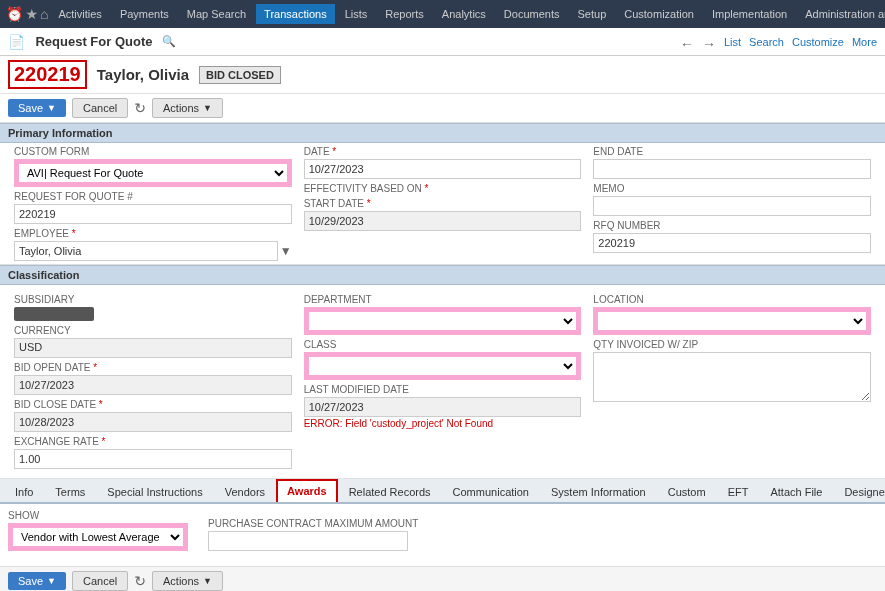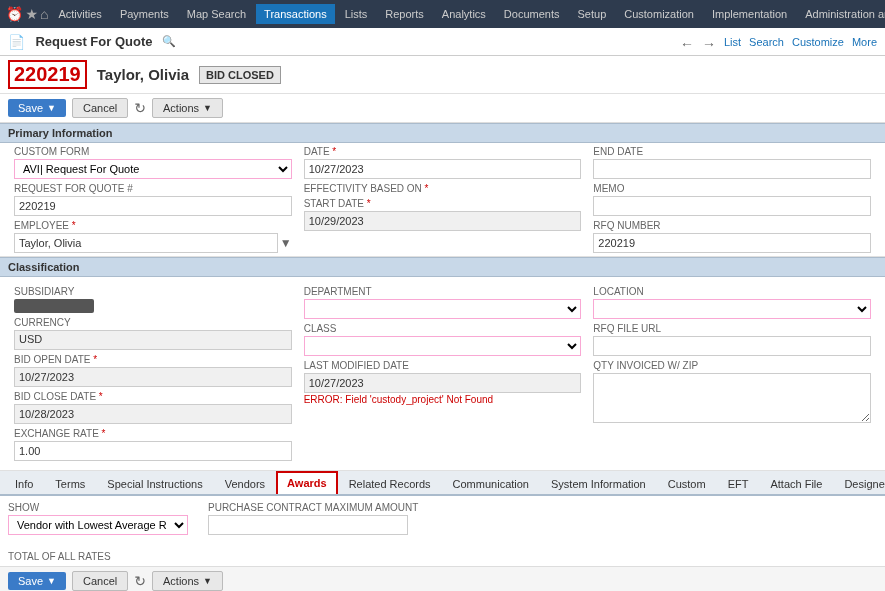--- a/index.html
+++ b/index.html
@@ -170,21 +170,21 @@
       background: #fff;
       width: 100%;
       display: block;
       min-height: 20px;
     }
     .field-value.readonly { background: #f0f0f0; }
     .field-select {
       font-size: 11px;
       width: 100%;
       padding: 2px 4px;
-      border: 1px solid #f9a8d4;
+      border: 5px solid #f9a8d4;
       background: #fff;
     }
     .field-textarea {
       font-size: 11px;
       width: 100%;
       padding: 2px 4px;
       border: 1px solid #ccc;
       background: #fff;
       height: 50px;
       resize: vertical;
@@ -411,24 +411,20 @@
         <span class="error-text">ERROR: Field 'custody_project' Not Found</span>
       </div>
     </div>
 
     <div class="form-col">
       <label class="field-label">LOCATION</label>
       <select class="field-select">
         <option></option>
       </select>
       <div style="margin-top:4px;">
-        <label class="field-label">RFQ FILE URL</label>
-        <input class="field-value" type="text" value="" style="">
-      </div>
-      <div style="margin-top:4px;">
         <label class="field-label">QTY INVOICED W/ ZIP</label>
         <textarea class="field-textarea" style=""></textarea>
       </div>
     </div>
   </div>
 
   <div class="tabs-bar">
     <span class="tab-item">Info</span>
     <span class="tab-item">Terms</span>
     <span class="tab-item">Special Instructions</span>

